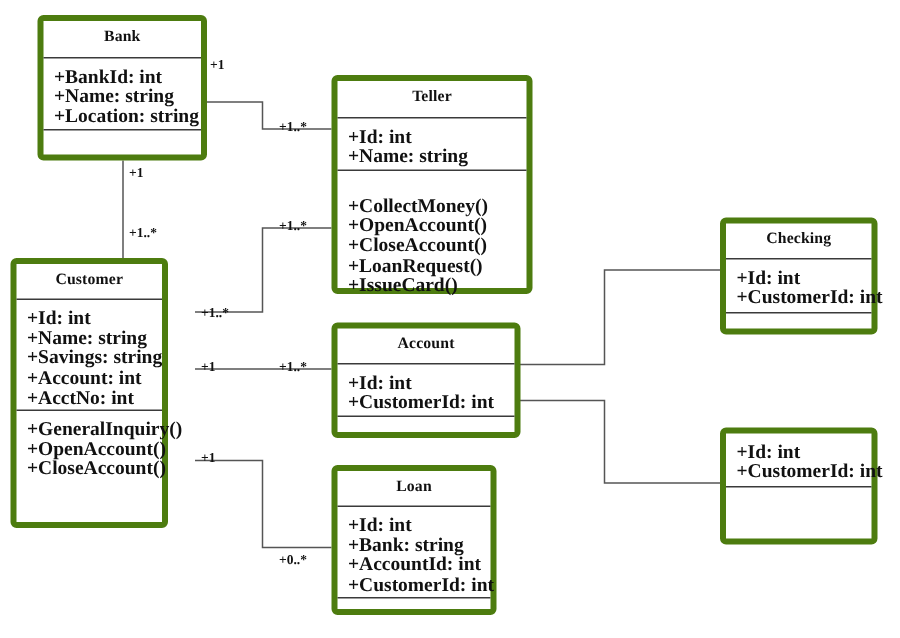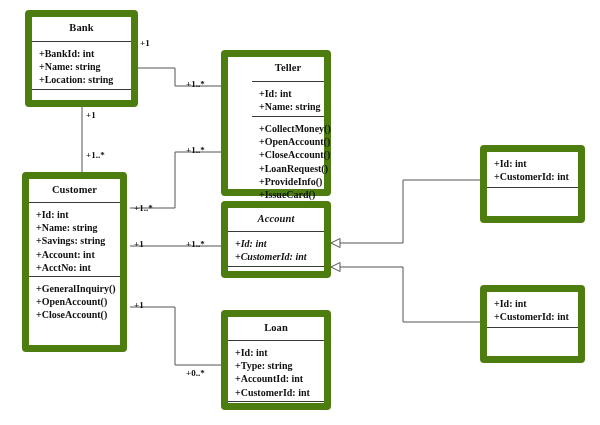--- a/index.html
+++ b/index.html
@@ -18,21 +18,21 @@
   #edge-layer {
     position: absolute;
     left: 0;
     top: 0;
     width: 600px;
     height: 425px;
   }
   .uml-class {
     position: absolute;
     box-sizing: border-box;
-    border: 7px solid #4d7c0f;
+    border: 4px solid #4d7c0f;
     border-radius: 4px;
     background: #ffffff;
     z-index: 2;
   }
   .uml-compartment {
     box-sizing: border-box;
     border-bottom: 1px solid #3a3a3a;
   }
   .uml-compartment.last {
     border-bottom: none;
@@ -42,21 +42,21 @@
     font-weight: bold;
     font-size: 10.5px;
     color: #111111;
     padding: 5px 2px 5px 2px;
     letter-spacing: 0.1px;
   }
   .uml-members {
     padding: 5px 3px 5px 7px;
   }
   .uml-member {
-    font-size: 10px;
+    font-size: 13px;
     font-weight: bold;
     color: #111111;
     line-height: 13.2px;
     white-space: nowrap;
   }
   .mult-label {
     position: absolute;
     font-size: 9px;
     font-weight: bold;
     color: #111111;
@@ -81,69 +81,69 @@
     </svg>
 <div class="uml-class" style="left: 25px; top: 10px; width: 113px; height: 97px;">
       <div class="uml-compartment uml-title" style="height: 25px;">Bank</div>
       <div class="uml-compartment uml-members" style="height: 48px;">
         <div class="uml-member">+BankId: int</div>
         <div class="uml-member">+Name: string</div>
         <div class="uml-member">+Location: string</div>
       </div>
       <div class="uml-compartment uml-members last" style="height: 22px;"></div>
     </div>
-    <div class="uml-class" style="left: 221px; top: 50px; width: 110px; height: 146px; padding-left: 24px;">
+    <div class="uml-class" style="left: 221px; top: 50px; width: 134px; height: 146px;">
       <div class="uml-compartment uml-title" style="height: 25px;">Teller</div>
       <div class="uml-compartment uml-members" style="height: 35px;">
         <div class="uml-member">+Id: int</div>
         <div class="uml-member">+Name: string</div>
       </div>
-      <div class="uml-compartment uml-members last" style="height: 84px;">
+      <div class="uml-compartment uml-members last" style="height: 84px; margin-top: 11px;">
         <div class="uml-member">+CollectMoney()</div>
         <div class="uml-member">+OpenAccount()</div>
         <div class="uml-member">+CloseAccount()</div>
         <div class="uml-member">+LoanRequest()</div>
-        <div class="uml-member">+ProvideInfo()</div>
         <div class="uml-member">+IssueCard()</div>
       </div>
     </div>
-    <div class="uml-class" style="left: 22px; top: 172px; width: 105px; height: 180px;">
+    <div class="uml-class" style="left: 7px; top: 172px; width: 105px; height: 180px;">
       <div class="uml-compartment uml-title" style="height: 24px;">Customer</div>
       <div class="uml-compartment uml-members" style="height: 74px;">
         <div class="uml-member">+Id: int</div>
         <div class="uml-member">+Name: string</div>
         <div class="uml-member">+Savings: string</div>
         <div class="uml-member">+Account: int</div>
         <div class="uml-member">+AcctNo: int</div>
       </div>
       <div class="uml-compartment uml-members last" style="height: 80px;">
         <div class="uml-member">+GeneralInquiry()</div>
         <div class="uml-member">+OpenAccount()</div>
         <div class="uml-member">+CloseAccount()</div>
       </div>
     </div>
-    <div class="uml-class" style="left: 221px; top: 201px; width: 110px; height: 77px; font-style: italic;">
+    <div class="uml-class" style="left: 221px; top: 215px; width: 126px; height: 77px;">
       <div class="uml-compartment uml-title" style="height: 24px;">Account</div>
       <div class="uml-compartment uml-members" style="height: 35px;">
         <div class="uml-member">+Id: int</div>
         <div class="uml-member">+CustomerId: int</div>
       </div>
       <div class="uml-compartment uml-members last" style="height: 16px;"></div>
     </div>
     <div class="uml-class" style="left: 221px; top: 310px; width: 110px; height: 100px;">
       <div class="uml-compartment uml-title" style="height: 24px; font-family: Liberation Serif, serif;">Loan</div>
       <div class="uml-compartment uml-members" style="height: 61px;">
         <div class="uml-member">+Id: int</div>
-        <div class="uml-member">+Type: string</div>
+        <div class="uml-member">+Bank: string</div>
         <div class="uml-member">+AccountId: int</div>
         <div class="uml-member">+CustomerId: int</div>
       </div>
       <div class="uml-compartment uml-members last" style="height: 13px;"></div>
     </div>
     <div class="uml-class" style="left: 480px; top: 145px; width: 105px; height: 78px;">
+      <div class="uml-compartment uml-title" style="height: 24px;">Checking</div>
       <div class="uml-compartment uml-members" style="height: 36px;">
         <div class="uml-member">+Id: int</div>
         <div class="uml-member">+CustomerId: int</div>
       </div>
       <div class="uml-compartment uml-members last" style="height: 16px;"></div>
     </div>
     <div class="uml-class" style="left: 480px; top: 285px; width: 105px; height: 78px;">
       <div class="uml-compartment uml-members" style="height: 36px;">
         <div class="uml-member">+Id: int</div>
         <div class="uml-member">+CustomerId: int</div>

